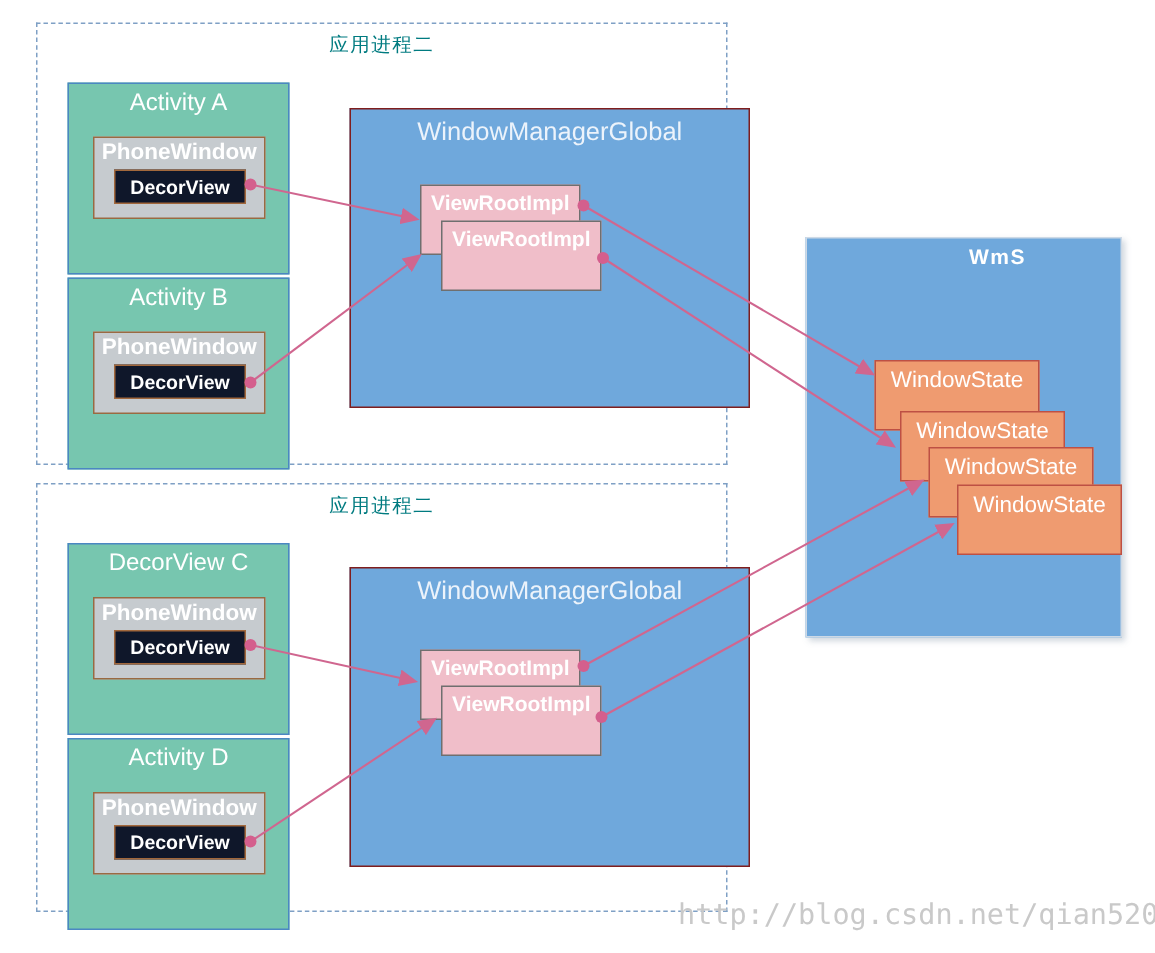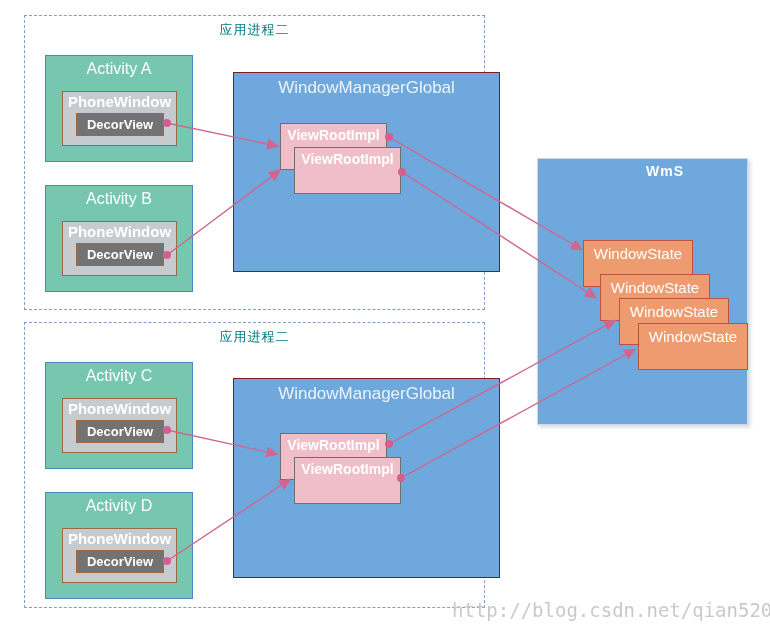--- a/index.html
+++ b/index.html
@@ -10,36 +10,36 @@
   
   .process {
     position:absolute; border:1px dashed #7fa0c5; box-sizing:border-box;
   }
   .process-label {
     position:absolute; top:5px; left:0; width:100%; text-align:center;
     font-size:13px; color:#007b80; letter-spacing:1px; background:transparent;
   }
   
   .activity {
-    position:absolute; width:148px; height:107px; box-sizing:border-box;
+    position:absolute; width:148px; height:128px; box-sizing:border-box;
     background:#77c6af; border:1px solid #4b87c2;
   }
   .activity-title {
     text-align:center; margin-top:4px; font-size:16px; color:#ffffff;
   }
   .phone-window {
     position:absolute; left:16px; top:35px; width:115px; height:55px; box-sizing:border-box;
     background:#c6cbcf; border:1px solid #9a6a42;
   }
   .pw-title {
     text-align:center; font-weight:bold; font-size:15px; color:#ffffff; margin-top:1px;
   }
   .decor-view {
     position:absolute; left:13px; top:21px; width:88px; height:23px; box-sizing:border-box;
-    background:#737373; border:1px solid #a2683c;
+    background:#0f172a; border:1px solid #a2683c;
     text-align:center; font-weight:bold; font-size:13px; color:#ffffff; line-height:21px;
   }
   
   .wmg {
     position:absolute; width:267px; height:200px; box-sizing:border-box;
     background:#6fa8dc; border:1px solid #7f1d1d;
   }
   .wmg-title {
     text-align:center; margin-top:5px; font-size:17px; color:#ecf3fb;
   }
@@ -100,21 +100,21 @@
     <div class="wmg-title">WindowManagerGlobal</div>
     <div class="vri" style="left:46px;top:50px">ViewRootImpl</div>
     <div class="vri" style="left:60px;top:74px">ViewRootImpl</div>
   </div>
 
   <div class="process" style="left:24px;top:322px;width:461px;height:286px">
     <div class="process-label">应用进程二</div>
   </div>
 
   <div class="activity" style="left:45px;top:362px">
-    <div class="activity-title">Activity C</div>
+    <div class="activity-title">DecorView C</div>
     <div class="phone-window">
       <div class="pw-title">PhoneWindow</div>
       <div class="decor-view">DecorView</div>
     </div>
   </div>
 
   <div class="activity" style="left:45px;top:492px">
     <div class="activity-title">Activity D</div>
     <div class="phone-window">
       <div class="pw-title">PhoneWindow</div>

